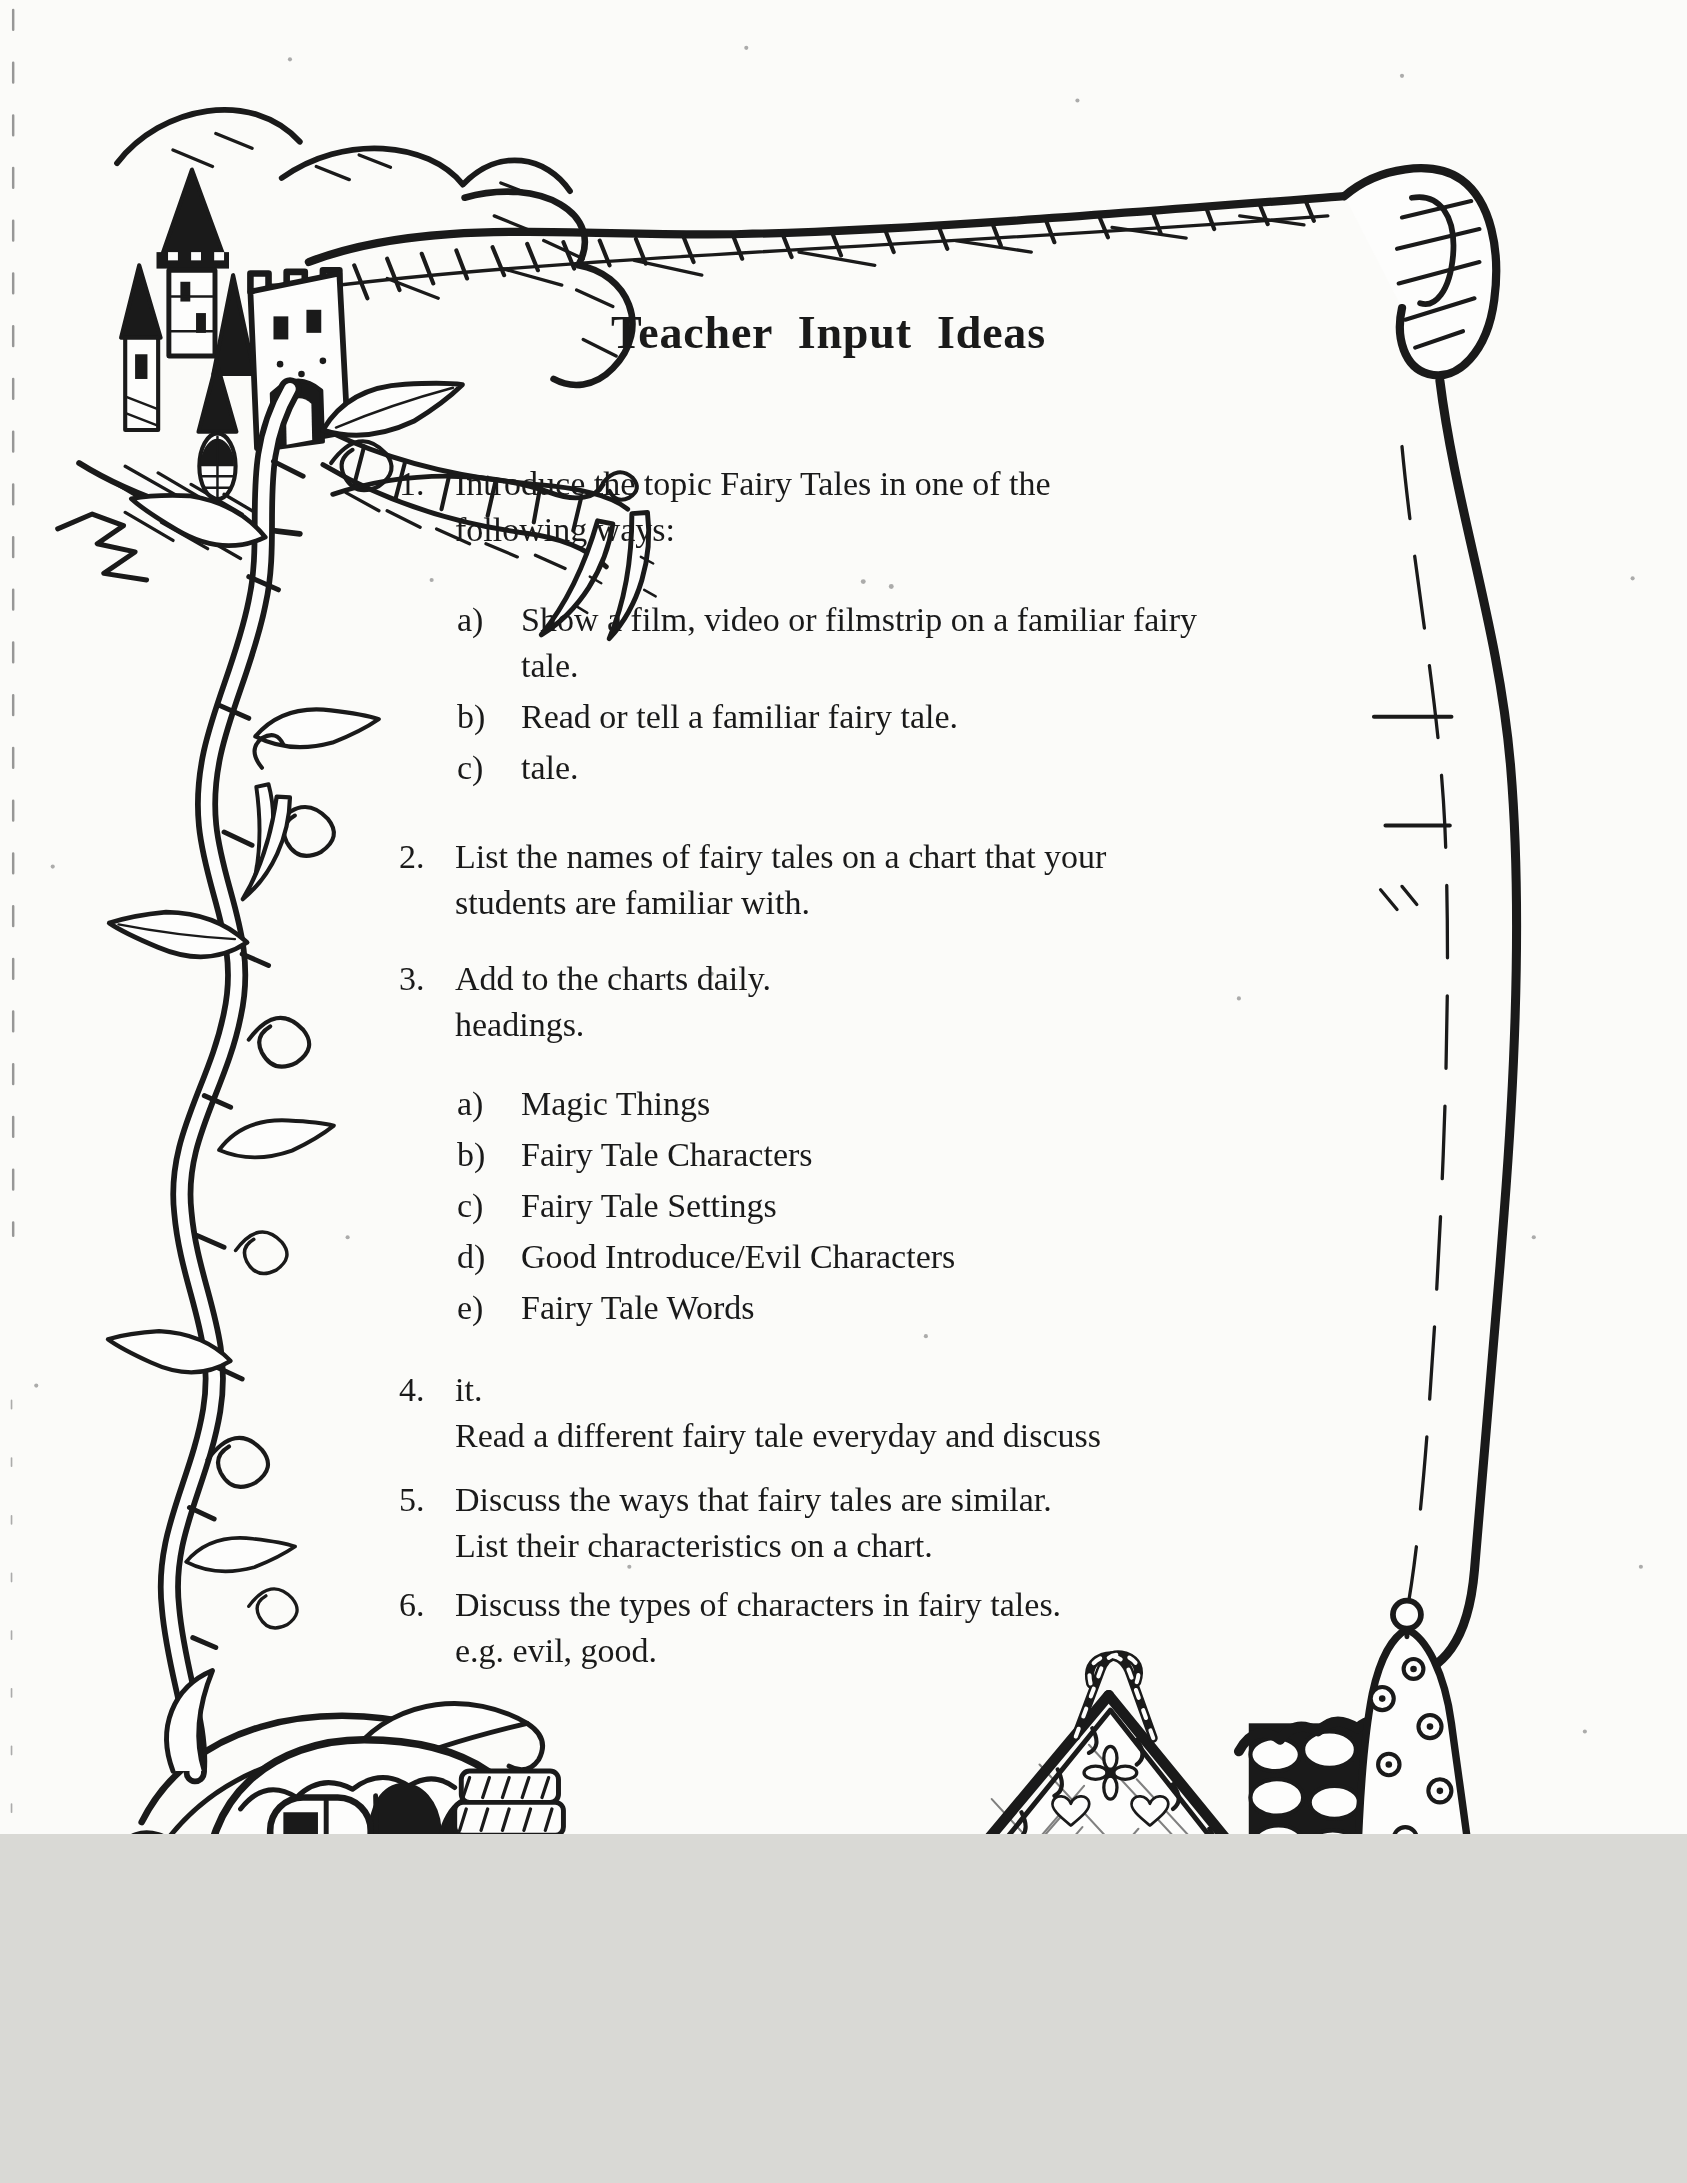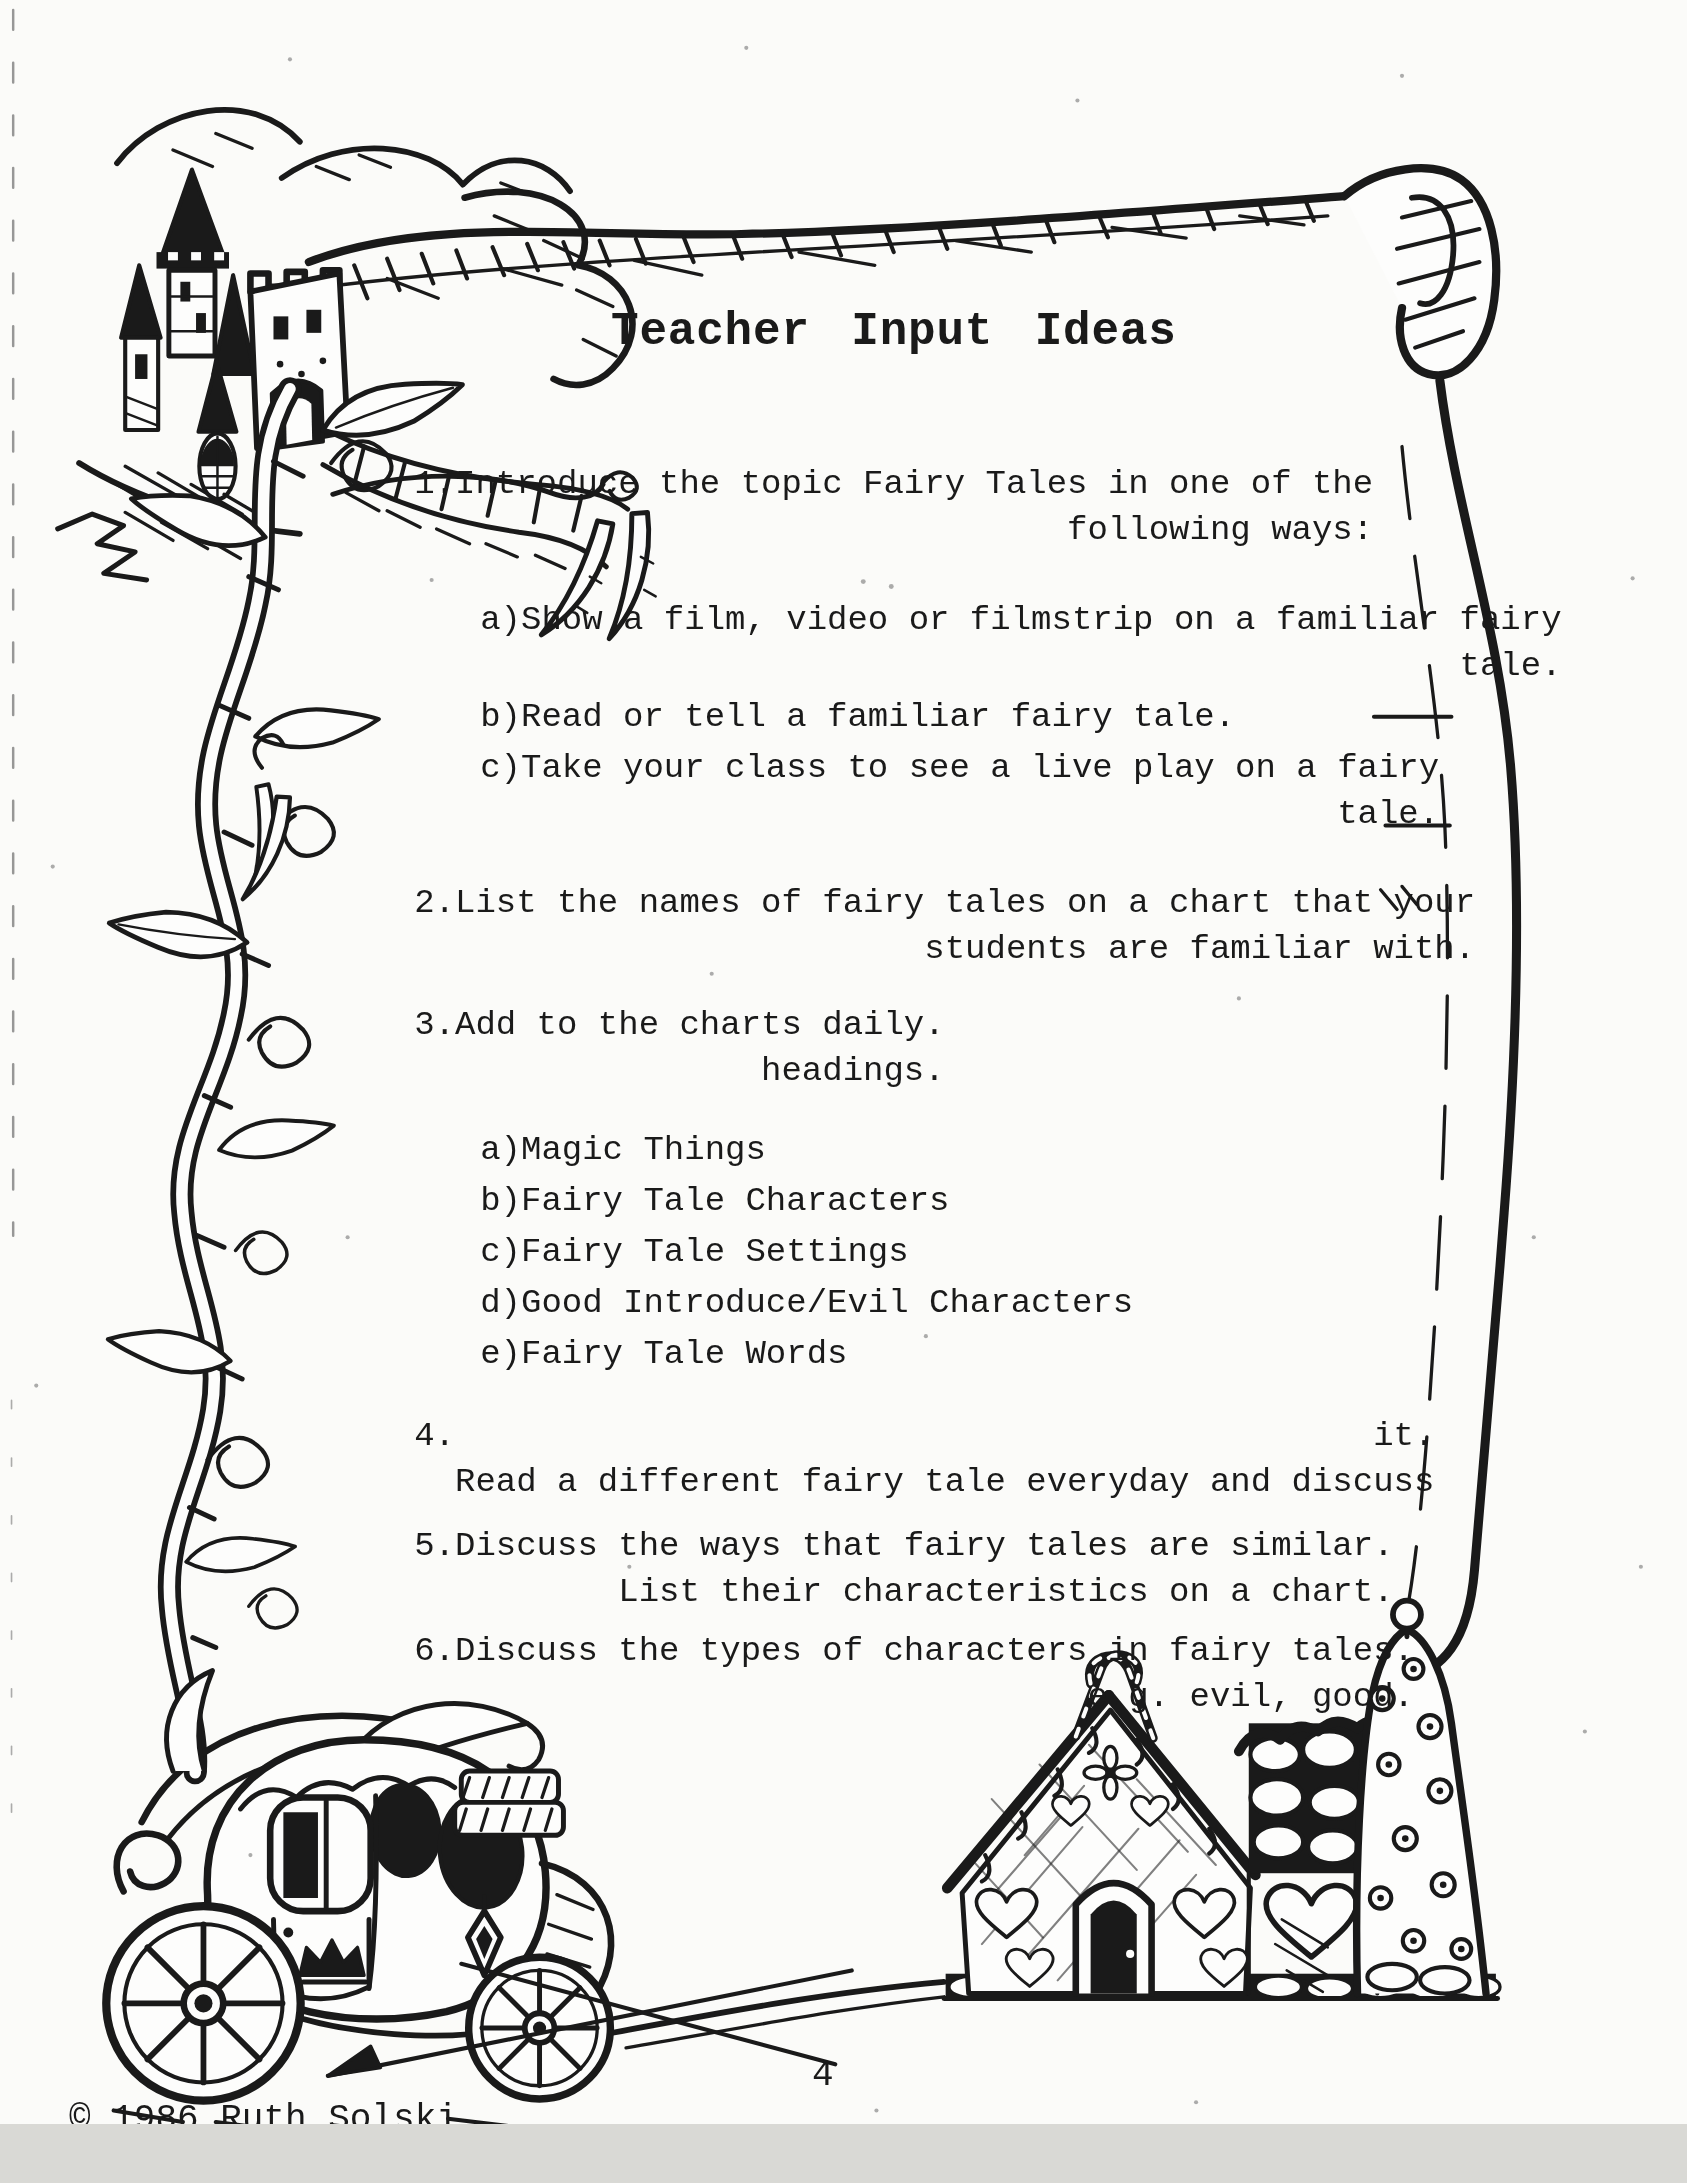--- a/index.html
+++ b/index.html
@@ -1,21 +1,21 @@
 <!DOCTYPE html>
 <html style="--ink: #1a1a1a; --paper: #fbfbf9;font-size:13px"><head>
 <meta charset="utf-8">
 <title>Teacher Input Ideas</title>
 <style>
   :root { --ink:#1a1a1a; --paper:#fbfbf9; }
   html,body{margin:0;padding:0;background:#d9d9d5;}
   .page{
-    position:relative; width:1687px; height:2124px; margin:0 auto;
+    position:relative; width:1687px; height:1834px; margin:0 auto;
     background:var(--paper); overflow:hidden;
-    font-family:Liberation Mono, monospace; color:var(--ink);text-align:right;
+    font-family:Liberation Serif, serif; color:var(--ink);
   }
   .art{position:absolute; left:0; top:0; width:1687px; height:2183px;}
   .title{
     position:absolute; left:611px; top:306px; margin:0;
     font-size:46px; font-weight:bold; letter-spacing:0.8px; word-spacing:13px;
     white-space:nowrap;
   }
   .content{
     position:absolute; left:399px; top:461px; width:1071px;
     font-size:34px; line-height:46px;
@@ -301,21 +301,20 @@
     </div>
     <div class="sub">
       <span class="label">b)</span>
       <div class="body">
         <div class="line">Read or tell a familiar fairy tale.</div>
       </div>
     </div>
     <div class="sub">
       <span class="label">c)</span>
       <div class="body">
-        <div class="line">Take your class to see a live play on a fairy</div>
         <div class="line">tale.</div>
       </div>
     </div>
   </div>
 
   <div class="item" style="margin-top:43px">
     <span class="num">2.</span>
     <div class="body">
       <div class="line">List the names of fairy tales on a chart that your</div>
       <div class="line">students are familiar with.</div>

